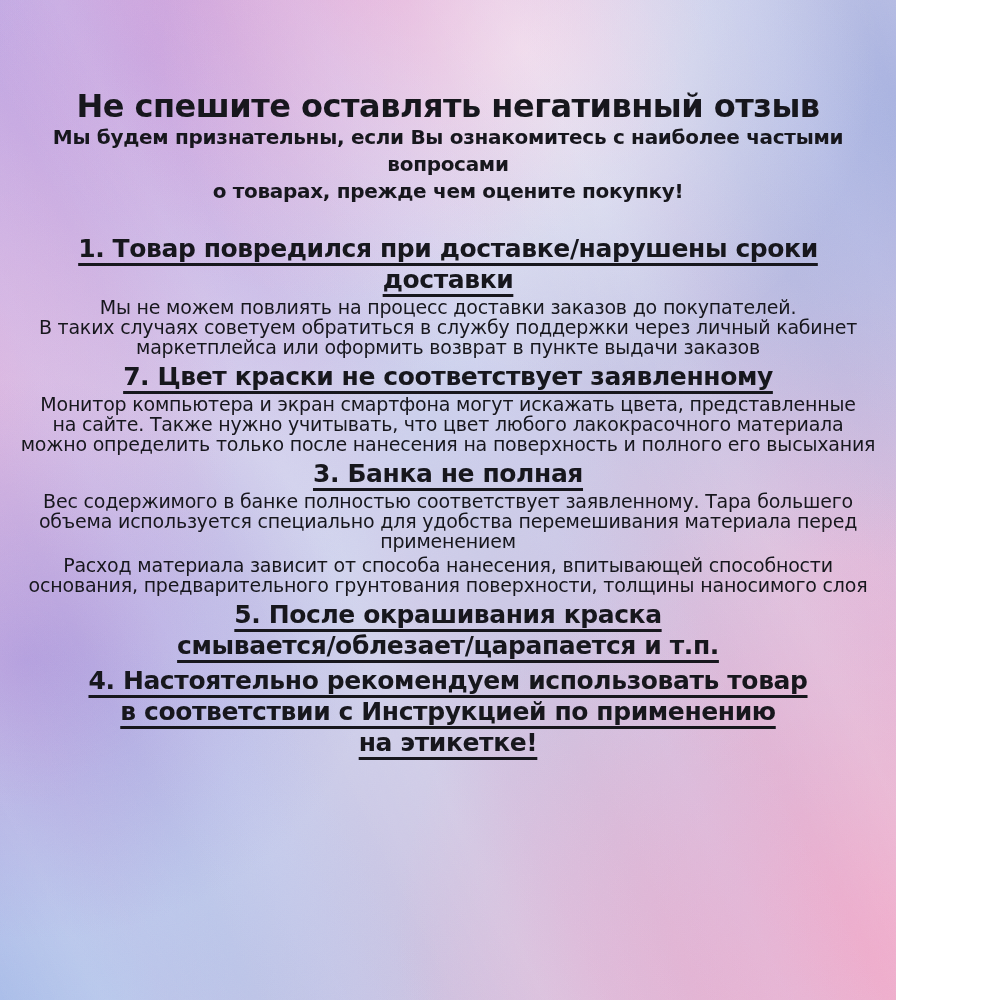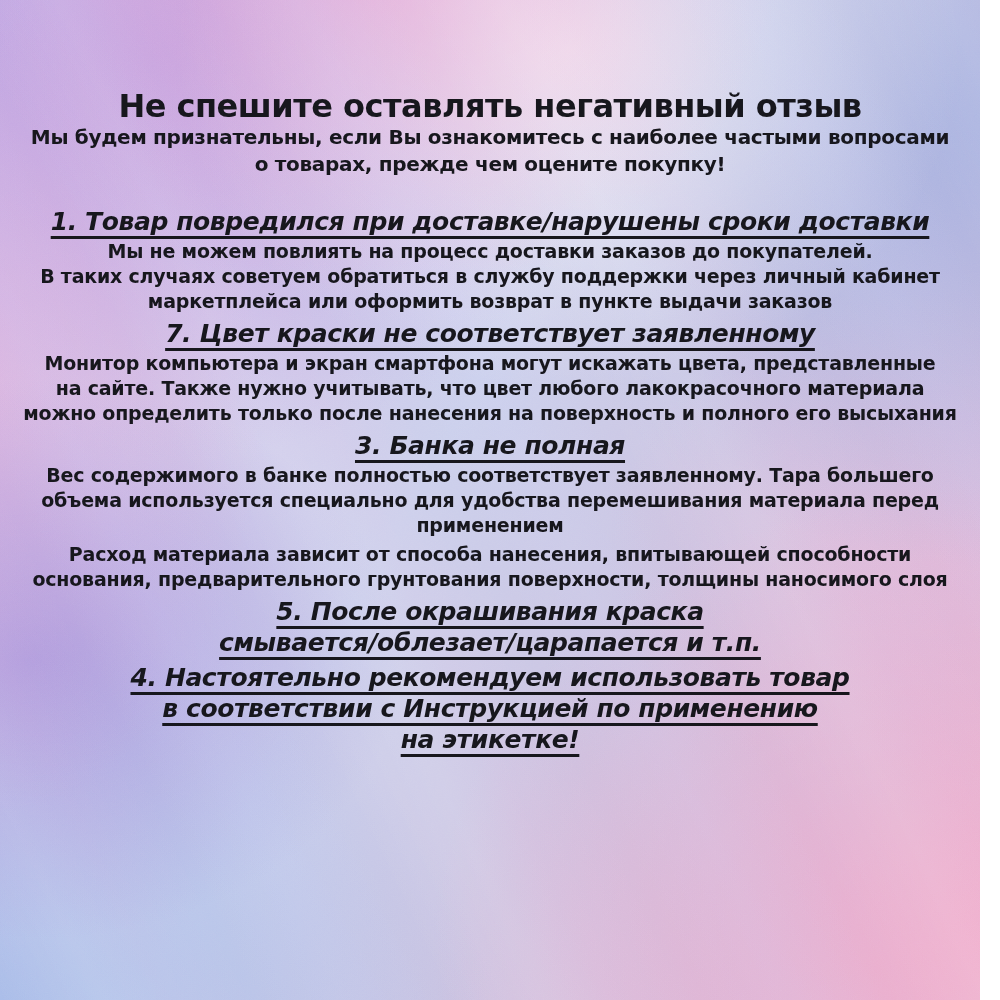--- a/index.html
+++ b/index.html
@@ -1,21 +1,21 @@
 <!DOCTYPE html>
 <html><head>
 <meta charset="utf-8">
 <style>
   * { margin: 0; padding: 0; box-sizing: border-box; }
   html, body { background: #ffffff; }
   body { font-family: "DejaVu Sans", "Liberation Sans", sans-serif; }
 
   .poster {
     position: relative;
-    width: 980px;
+    width: 896px;
     height: 1000px;
     overflow: hidden;
   }
 
   
   .bg {
     position: absolute;
     inset: 0;
     background:
       radial-gradient(38% 28% at 3% 66%,  rgba(148,126,214,0.55) 0%, rgba(148,126,214,0) 100%),
@@ -86,29 +86,28 @@
   .heading {
     font-size: 25px;
     line-height: 31px;
     letter-spacing: -0.4px;
     white-space: pre-line;
     margin-bottom: 2px;
     text-decoration-line: underline;
     text-decoration-thickness: 2.5px;
     text-underline-offset: 6px;
     text-decoration-color: #17171d;
-    font-style: italic;
   }
 
   .body {
     font-size: 19px;
-    line-height: 25px;
+    line-height: 20px;
     letter-spacing: -0.2px;
     white-space: pre-line;
-    font-weight: bold;
+    font-weight: normal;
   }
 </style>
 </head>
 <body>
 
 <div class="poster">
 
   <div class="bg"></div>
 
   <svg class="grain" xmlns="http://www.w3.org/2000/svg" width="1000" height="1000">

